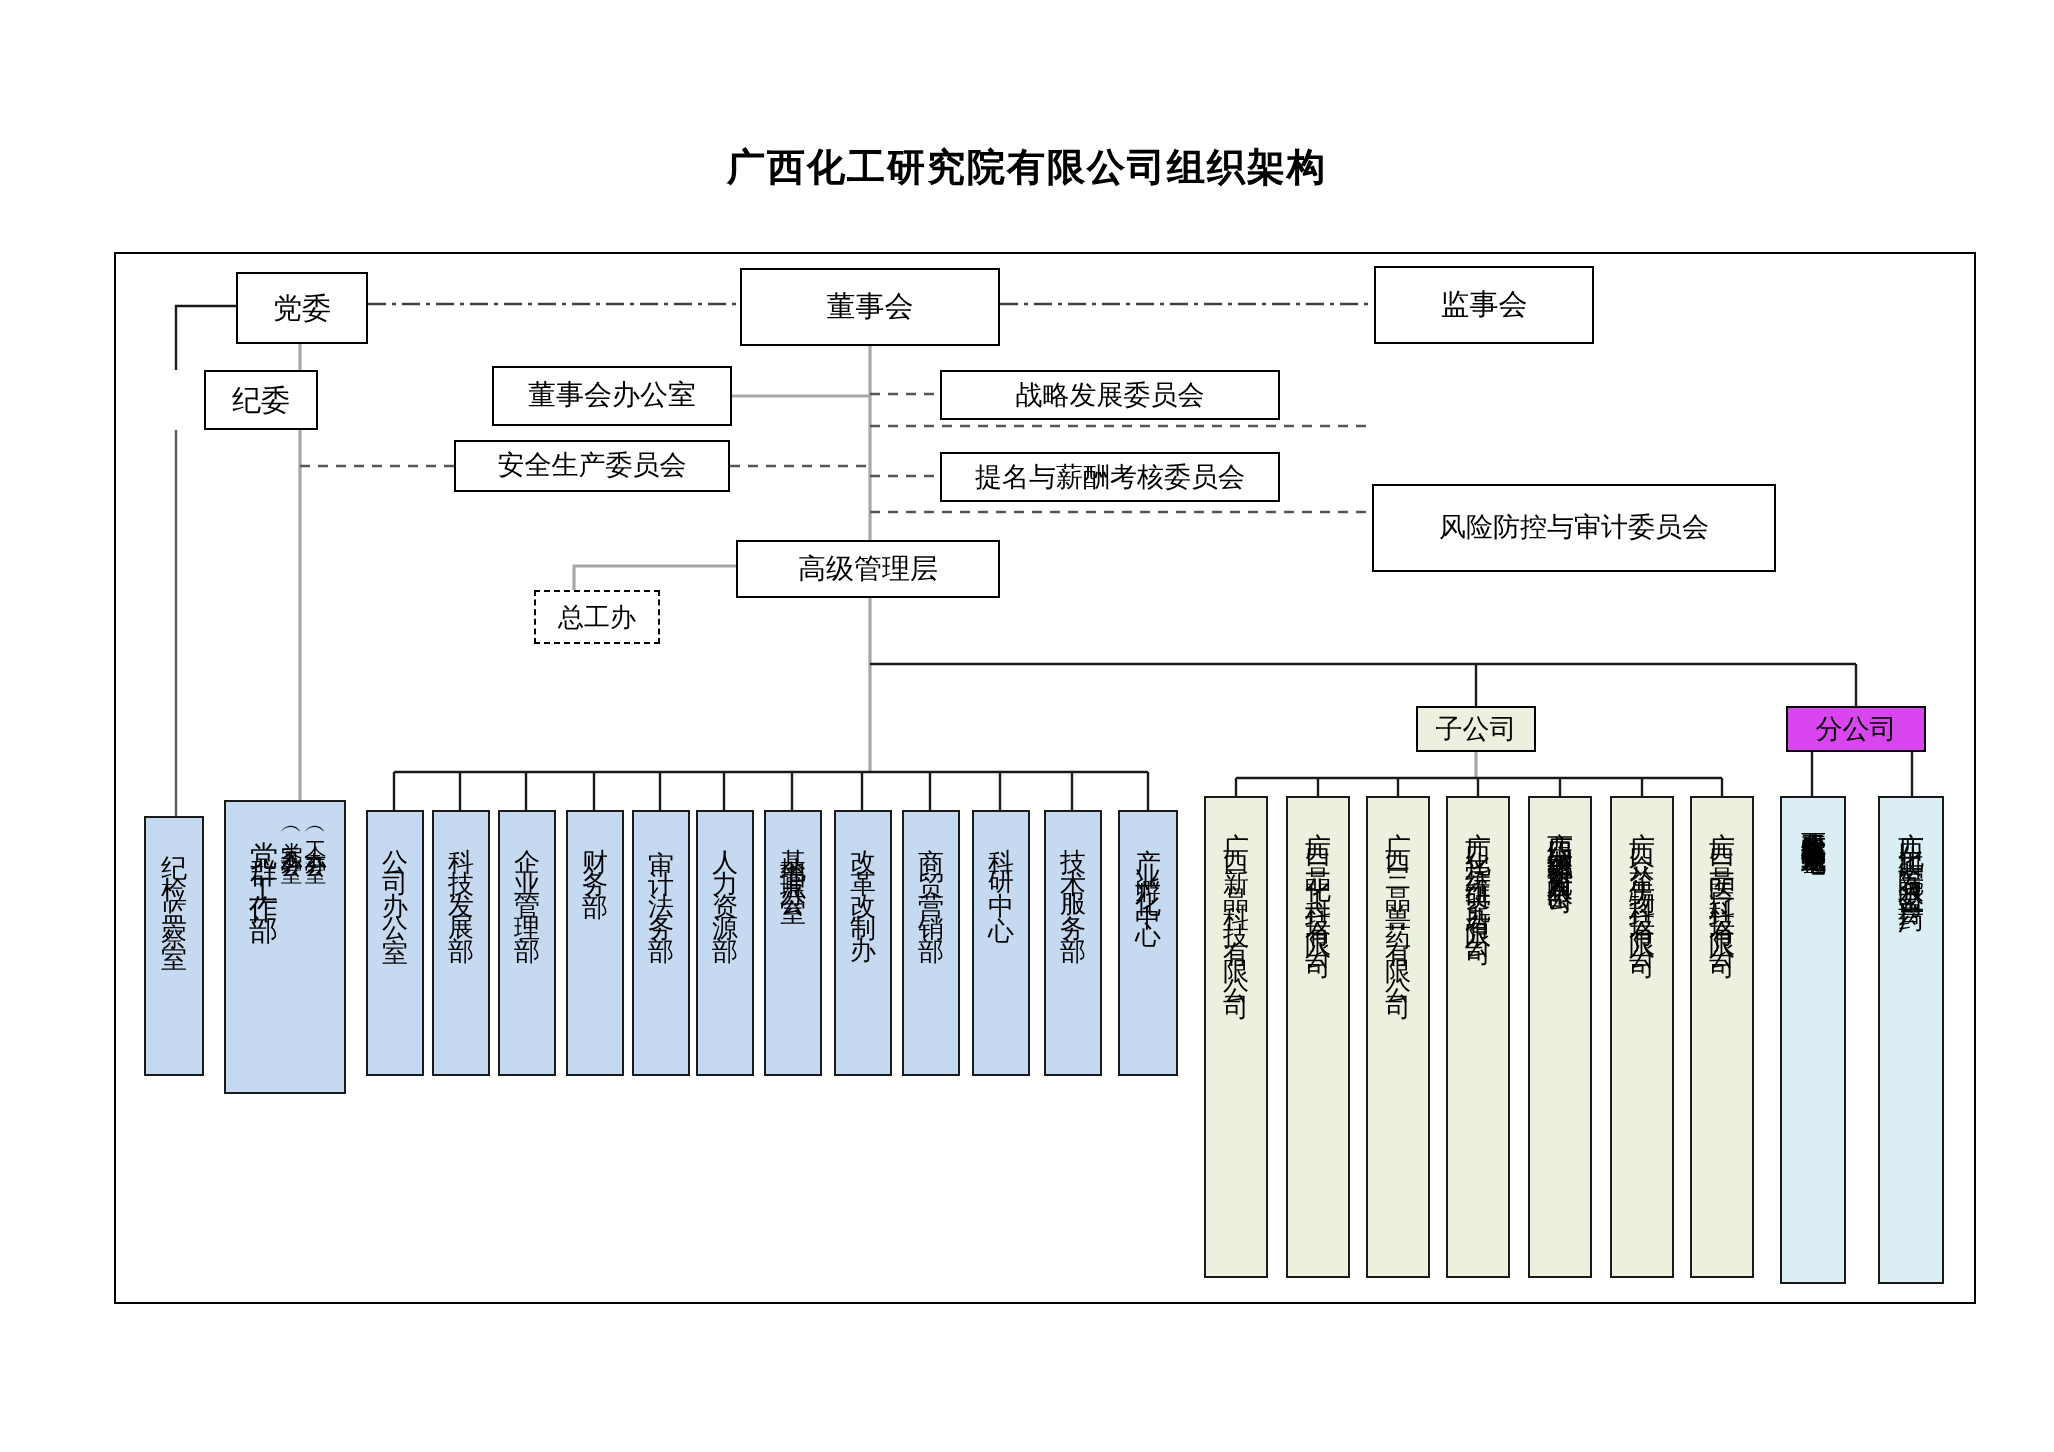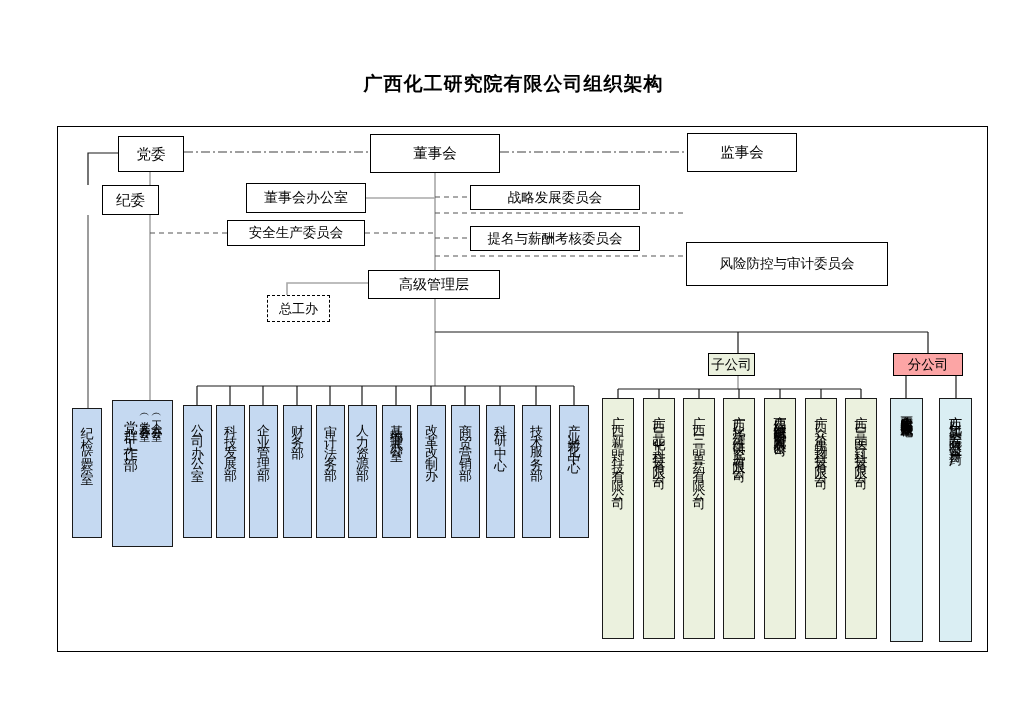--- a/index.html
+++ b/index.html
@@ -98,22 +98,22 @@
   <div class="hbox big" style="left:370px;top:134px;width:130px;height:39px;">董事会</div>
   <div class="hbox big" style="left:687px;top:133px;width:110px;height:39px;">监事会</div>
   <div class="hbox md" style="left:246px;top:183px;width:120px;height:30px;">董事会办公室</div>
   <div class="hbox" style="left:227px;top:220px;width:138px;height:26px;">安全生产委员会</div>
   <div class="hbox" style="left:470px;top:185px;width:170px;height:25px;">战略发展委员会</div>
   <div class="hbox" style="left:470px;top:226px;width:170px;height:25px;">提名与薪酬考核委员会</div>
   <div class="hbox" style="left:686px;top:242px;width:202px;height:44px;">风险防控与审计委员会</div>
   <div class="hbox md" style="left:368px;top:270px;width:132px;height:29px;">高级管理层</div>
   <div class="hbox dashedbox" style="left:255px;top:295px;width:63px;height:27px;font-size:13px;">总工办</div>
 
-  <div class="hbox hdr sub" style="left: 708px; top: 353px; width: 47px; height: 23px; background: rgb(235, 241, 222);">子公司</div>
-  <div class="hbox hdr br" style="left: 893px; top: 353px; width: 70px; height: 23px; background: #fca5a5;">分公司</div>
+  <div class="hbox hdr sub" style="left: 708px; top: 353px; width: 60px; height: 23px; background: rgb(235, 241, 222);">子公司</div>
+  <div class="hbox hdr br" style="left: 893px; top: 353px; width: 70px; height: 23px; background: #d946ef;">分公司</div>
 
   <div class="vbox dept" style="left: 72px; top: 408px; width: 30px; height: 130px; background: rgb(197, 217, 241);">
     <span class="vt">纪检监察室</span>
   </div>
   <div class="vbox dept" style="left: 112px; top: 400px; width: 61px; height: 147px; background: rgb(197, 217, 241);">
     <span class="vt pg-main">党群工作部</span>
     <span class="vt pg-sub">（党委办公室）</span>
     <span class="vt pg-sub">（工会办公室）</span>
   </div>
   <div class="vbox dept" style="left: 183px; top: 405px; width: 29px; height: 133px; background: rgb(197, 217, 241);">

